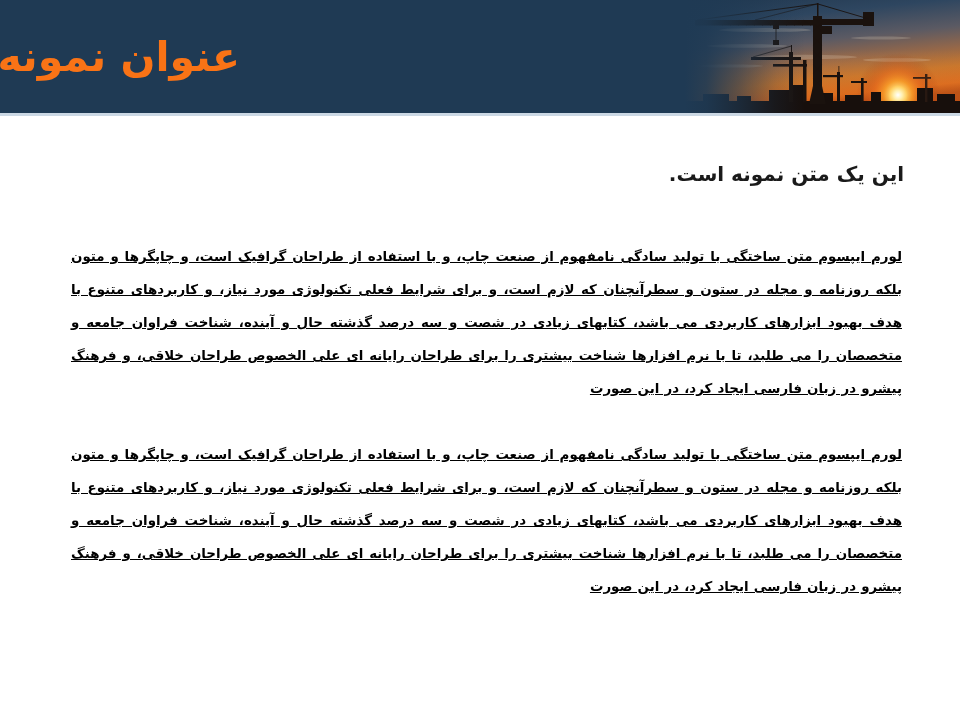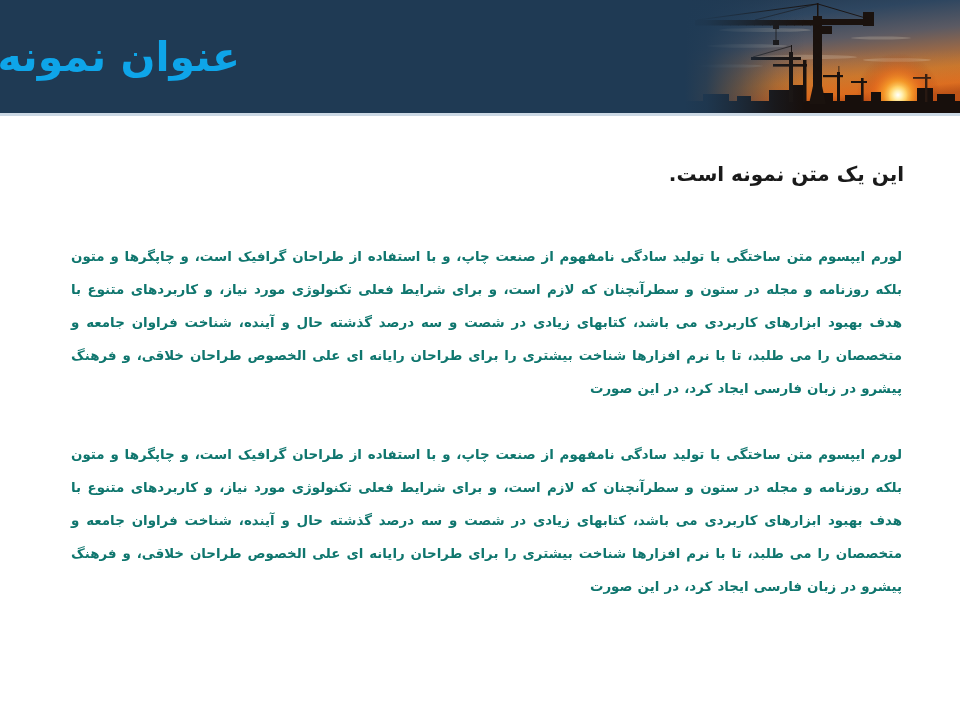--- a/index.html
+++ b/index.html
@@ -74,21 +74,21 @@
 
   
   .slide-title {
     position: absolute;
     right: 720px;
     left: 6px;
     top: 26px;
     height: 62px;
     line-height: 62px;
     text-align: right;
-    color: #0ea5e9;
+    color: #f97316;
     font-size: 41px;
     font-weight: bold;
     letter-spacing: 0px;
     white-space: nowrap;
     direction: rtl;
   }
 
   
   .body-area {
     position: absolute;
@@ -114,27 +114,28 @@
   .paragraphs {
     position: absolute;
     right: 58px;
     left: 55px;
     top: 124px;
   }
 
   .paragraph {
     font-size: 13.4px;
     font-weight: bold;
-    color: #0f766e;
+    color: #000000;
     line-height: 33px;
     text-align: justify;
     text-align-last: right;
     direction: rtl;
     margin: 0 0 33px 16px;
     word-spacing: 0.5px;
+    text-decoration: underline;
   }
   .paragraph:last-child { margin-bottom: 0; }
 </style>
 </head>
 <body>
 
 <div class="slide">
 
   <div class="header-band">
 

